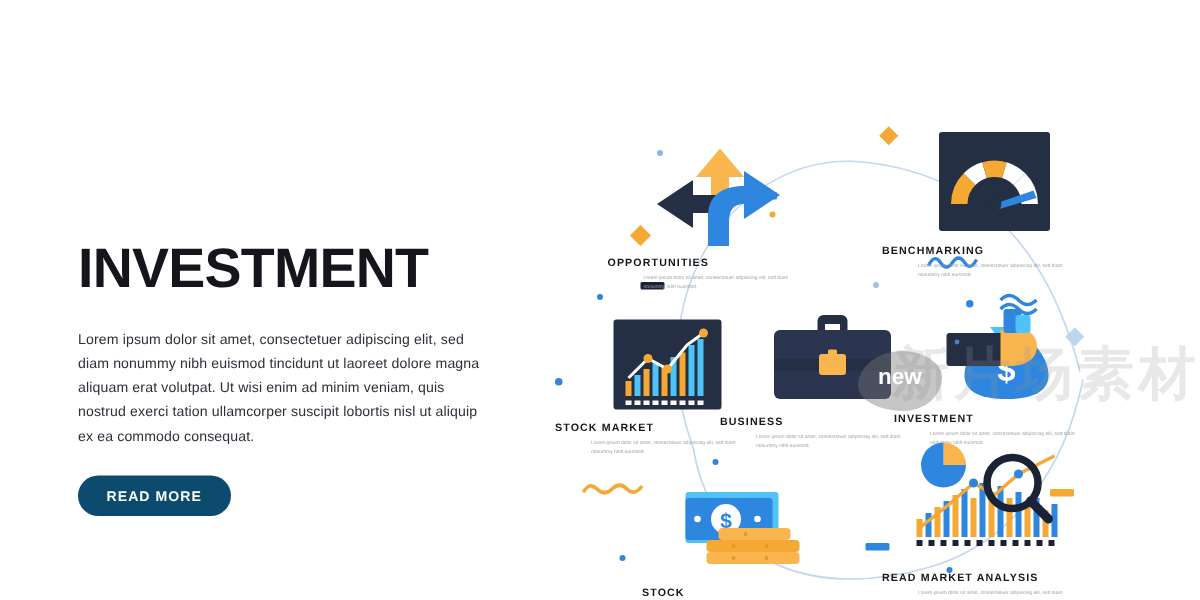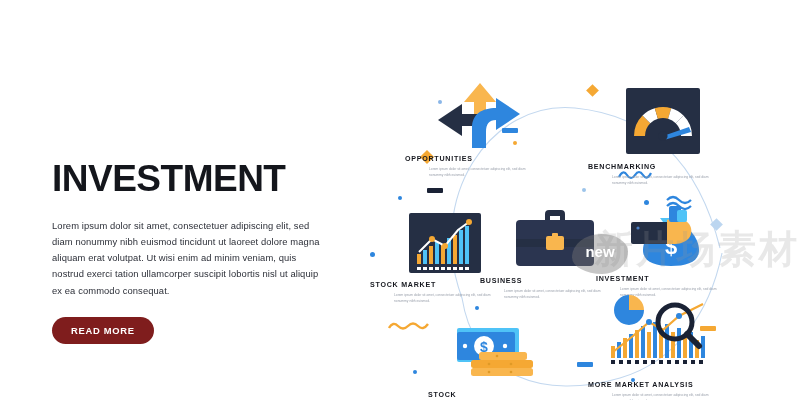--- a/index.html
+++ b/index.html
@@ -25,21 +25,21 @@
     margin-top: 19px;
     font-size: 9.4px;
     line-height: 1.72;
     color: #2c2f38;
     width: 278px;
     letter-spacing: 0.1px;
   }
   .read-more {
     margin-top: 18px;
     display: inline-block;
-    background: #7f1d1d;
+    background: #0c4a6e;
     color: #fff;
     font-size: 9.4px;
     font-weight: 700;
     letter-spacing: 0.7px;
     padding: 8px 19px;
     border-radius: 14px;
     border: none;
     cursor: pointer;
   }
 
@@ -58,21 +58,21 @@
   }
   .node .cap-body {
     font-size: 3.3px;
     line-height: 1.85;
     color: #9aa0ab;
     margin-top: 3px;
     padding: 0 24px;
   }
 
   
-  #node-opportunities { left: 35px;  top: 26px; }
+  #node-opportunities { left: 35px;  top: 42px; }
   #node-benchmarking  { left: 218px; top: 34px; }
   #node-stockmarket   { left: 0px;   top: 152px; }
   #node-business      { left: 110px; top: 148px; }
   #node-investment    { left: 226px; top: 146px; }
   #node-profit        { left: 58px;  top: 262px; }
   #node-analysis      { left: 218px; top: 252px; }
 
   .art svg { display: block; overflow: visible; }
 
   
@@ -335,21 +335,21 @@
           <polyline points="10,60 30,44 46,30 60,38 76,24 100,12" fill="none" stroke="#f5a833" stroke-width="2.2"></polyline>
           <circle cx="46" cy="30" r="3" fill="#2e86de"></circle>
           <circle cx="76" cy="24" r="3" fill="#2e86de"></circle>
 
           <g>
             <circle cx="72" cy="30" r="17" fill="none" stroke="#1a2235" stroke-width="5"></circle>
             <line x1="84" y1="42" x2="96" y2="54" stroke="#1a2235" stroke-width="6" stroke-linecap="round"></line>
           </g>
         </svg>
       </div>
-      <div class="cap-title">MORE MARKET ANALYSIS</div>
+      <div class="cap-title">READ MARKET ANALYSIS</div>
       <div class="cap-body">Lorem ipsum dolor sit amet, consectetuer adipiscing elit, sed diam nonummy nibh euismod.</div>
     </div>
 
   </div>
 
   <div class="watermark">新片场素材</div>
   <div class="wm-new">
     <div class="blob"></div>
     <div class="txt">new</div>
   </div>

